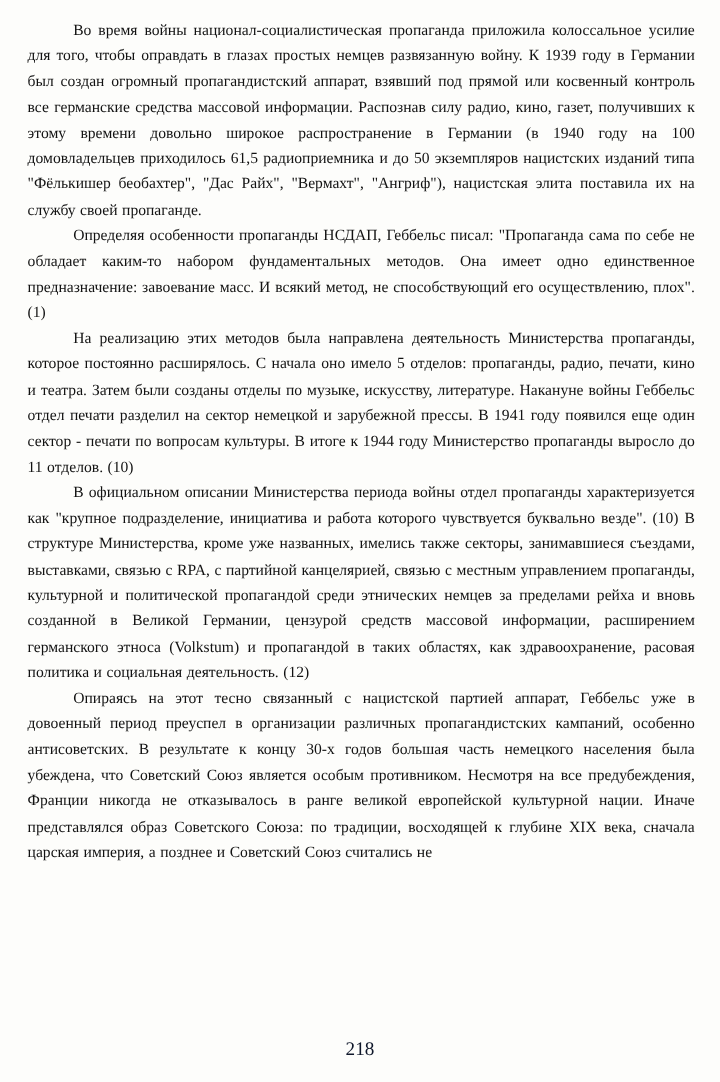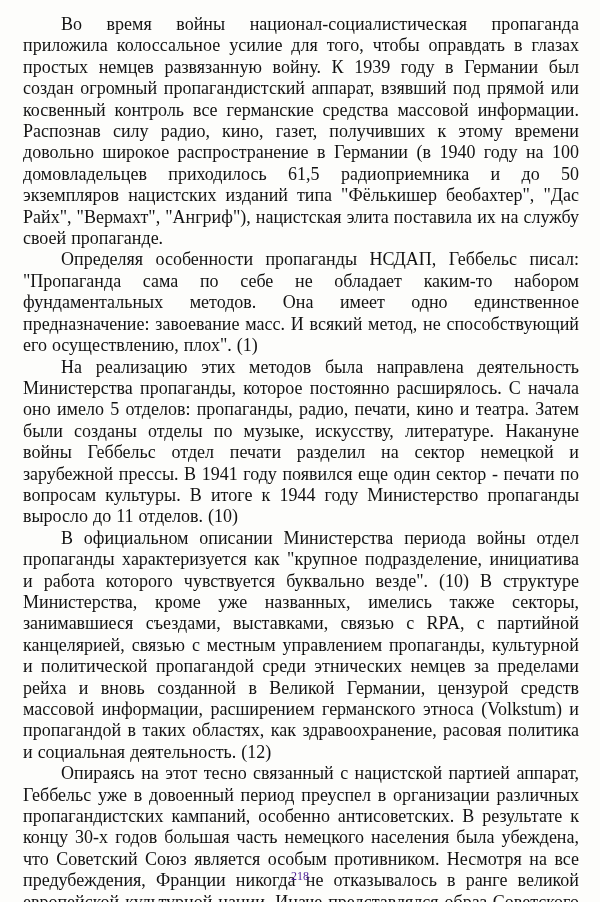--- a/index.html
+++ b/index.html
@@ -20,32 +20,32 @@
   .text-block {
     position: absolute;
     top: 14px;
     left: 23px;
     width: 556px;
   }
   .para {
     margin: 0;
     text-align: justify;
     text-indent: 38px;
-    font-size: 18px;
+    font-size: 13px;
     line-height: 21.4px;
     word-spacing: 0.5px;
   }
   .page-number {
     position: absolute;
     bottom: 18px;
     left: 0;
     width: 100%;
     text-align: center;
-    font-size: 12px;
-    color: #4c1d95;
+    font-size: 16px;
+    color: #0f172a;
   }
 </style>
 </head>
 <body>
 
 <div class="page">
   <div class="text-block">
     <p class="para">Во время войны национал-социалистическая пропаганда приложила колоссальное усилие для того, чтобы оправдать в глазах простых немцев развязанную войну. К 1939 году в Германии был создан огромный пропагандистский аппарат, взявший под прямой или косвенный контроль все германские средства массовой информации. Распознав силу радио, кино, газет, получивших к этому времени довольно широкое распространение в Германии (в 1940 году на 100 домовладельцев приходилось 61,5 радиоприемника и до 50 экземпляров нацистских изданий типа "Фёлькишер беобахтер", "Дас Райх", "Вермахт", "Ангриф"), нацистская элита поставила их на службу своей пропаганде.</p>
     <p class="para">Определяя особенности пропаганды НСДАП, Геббельс писал: "Пропаганда сама по себе не обладает каким-то набором фундаментальных методов. Она имеет одно единственное предназначение: завоевание масс. И всякий метод, не способствующий его осуществлению, плох". (1)</p>
     <p class="para">На реализацию этих методов была направлена деятельность Министерства пропаганды, которое постоянно расширялось. С начала оно имело 5 отделов: пропаганды, радио, печати, кино и театра. Затем были созданы отделы по музыке, искусству, литературе. Накануне войны Геббельс отдел печати разделил на сектор немецкой и зарубежной прессы. В 1941 году появился еще один сектор - печати по вопросам культуры. В итоге к 1944 году Министерство пропаганды выросло до 11 отделов. (10)</p>

